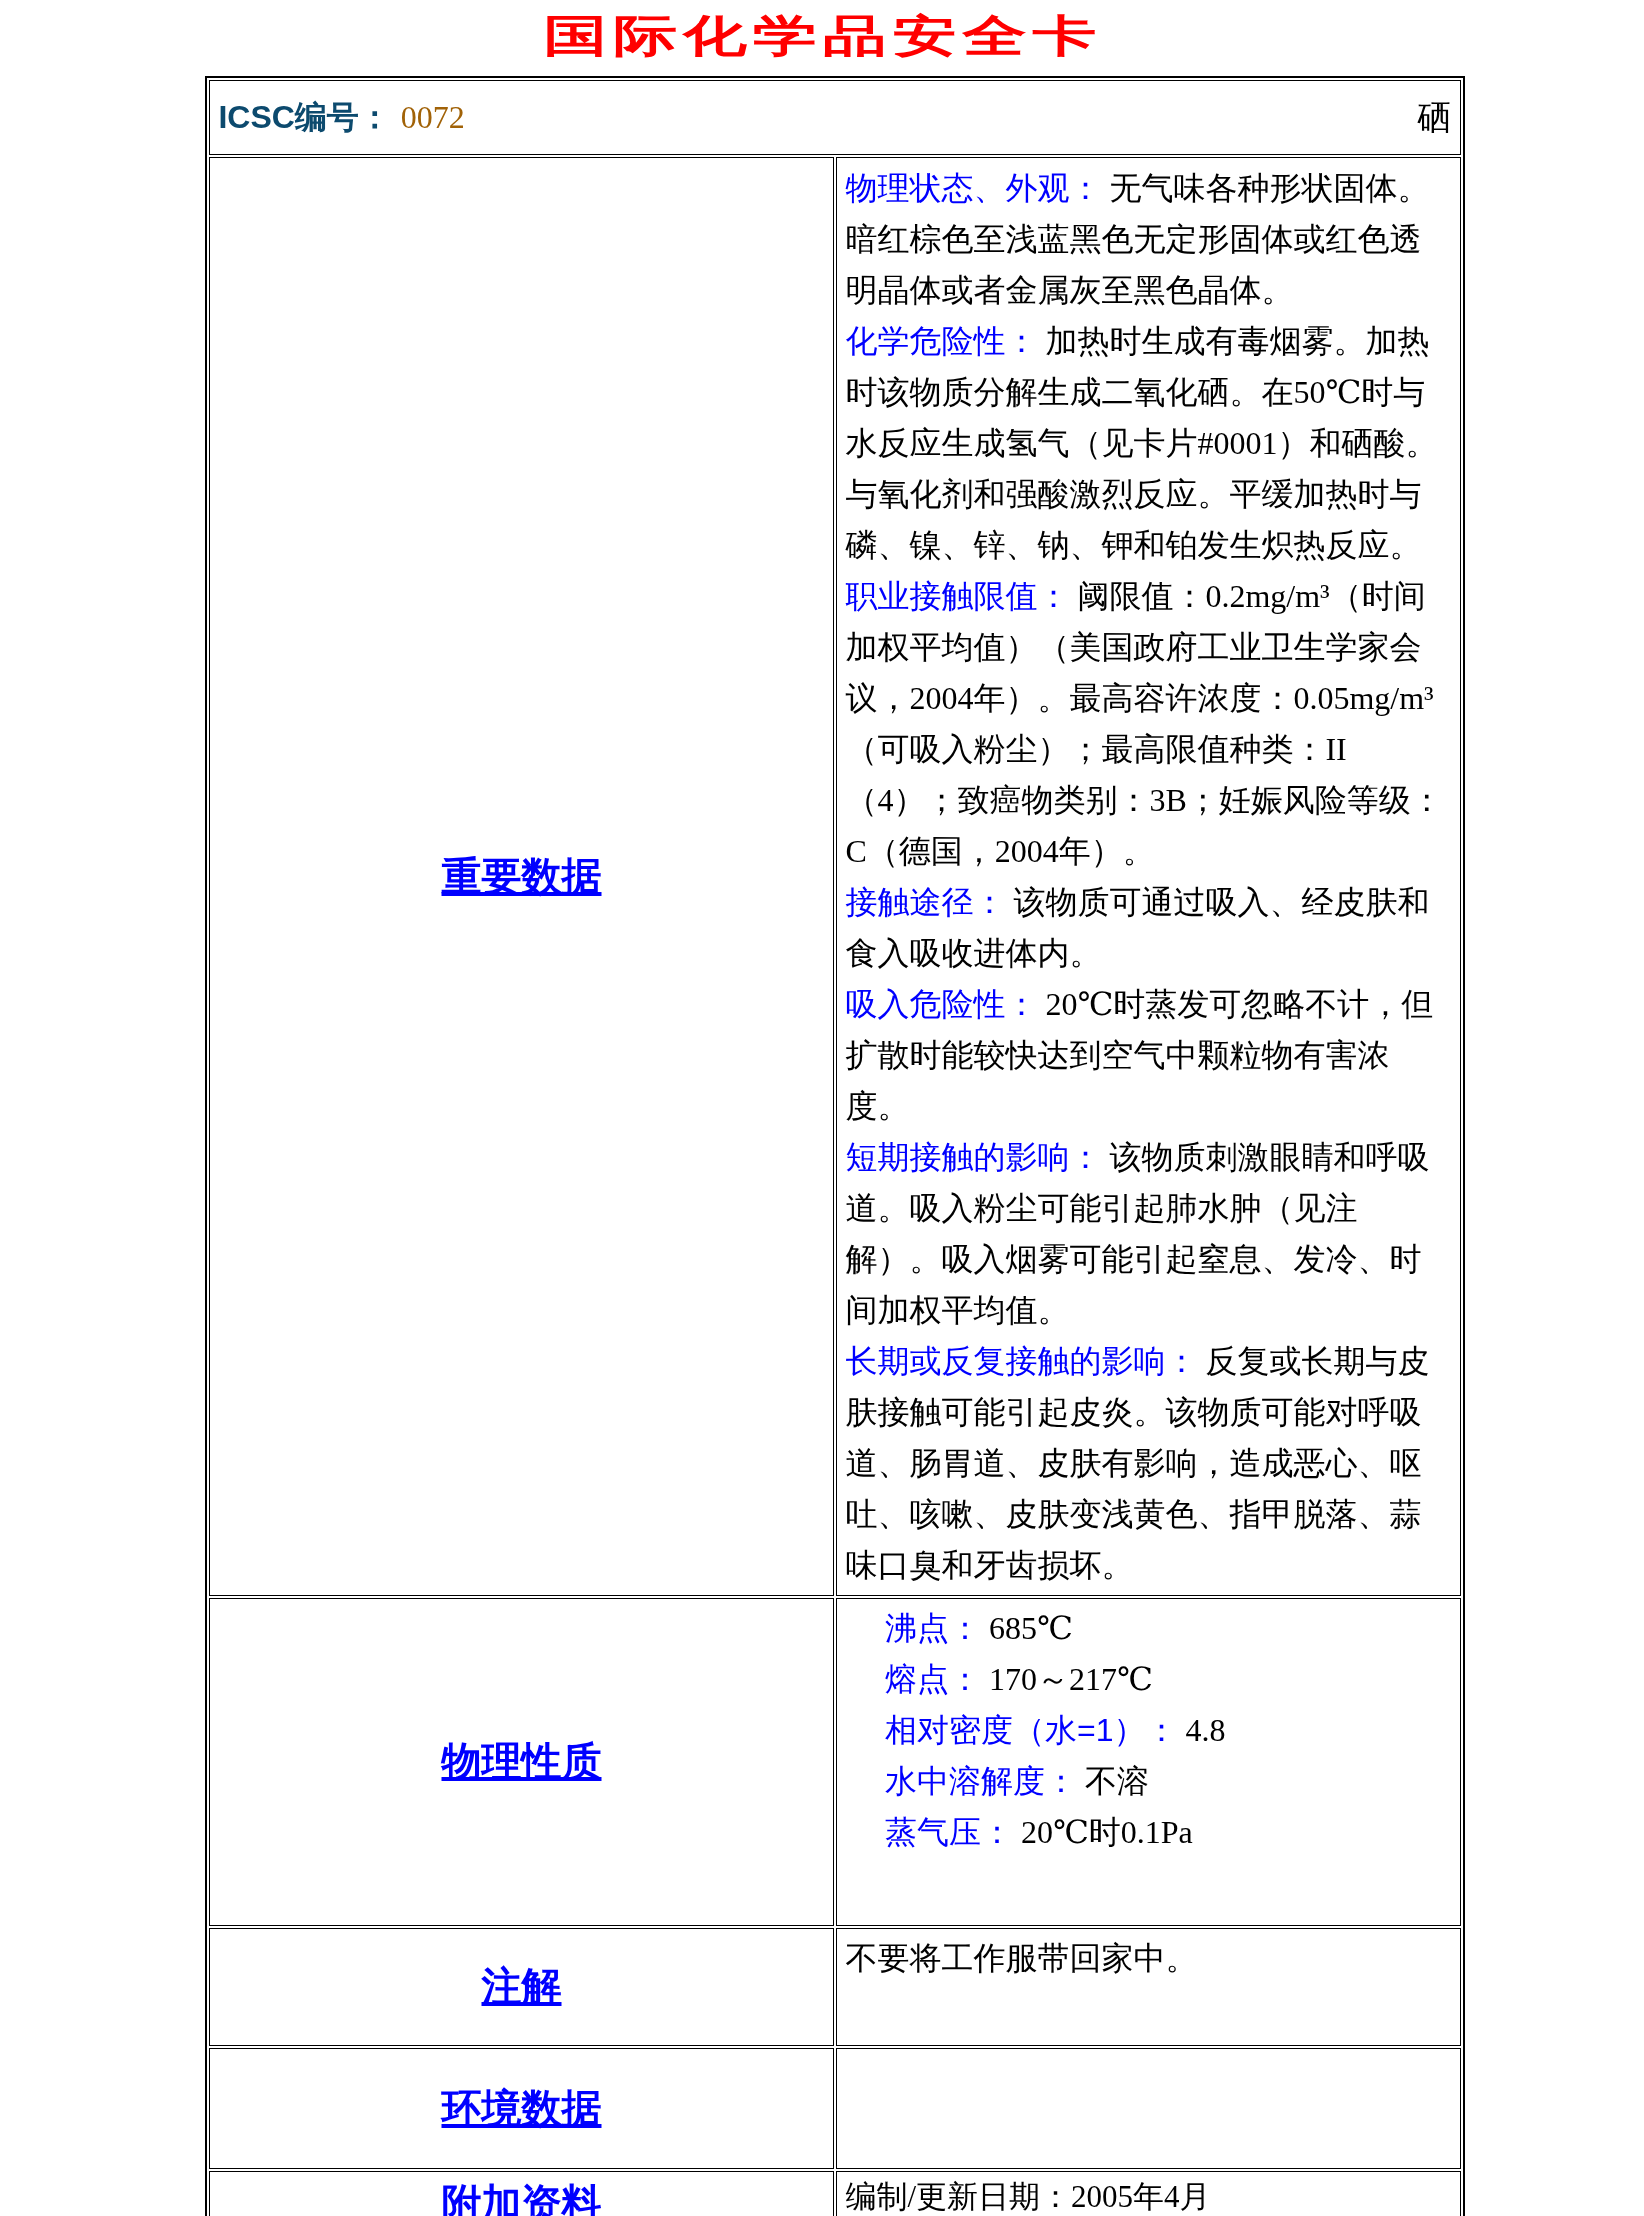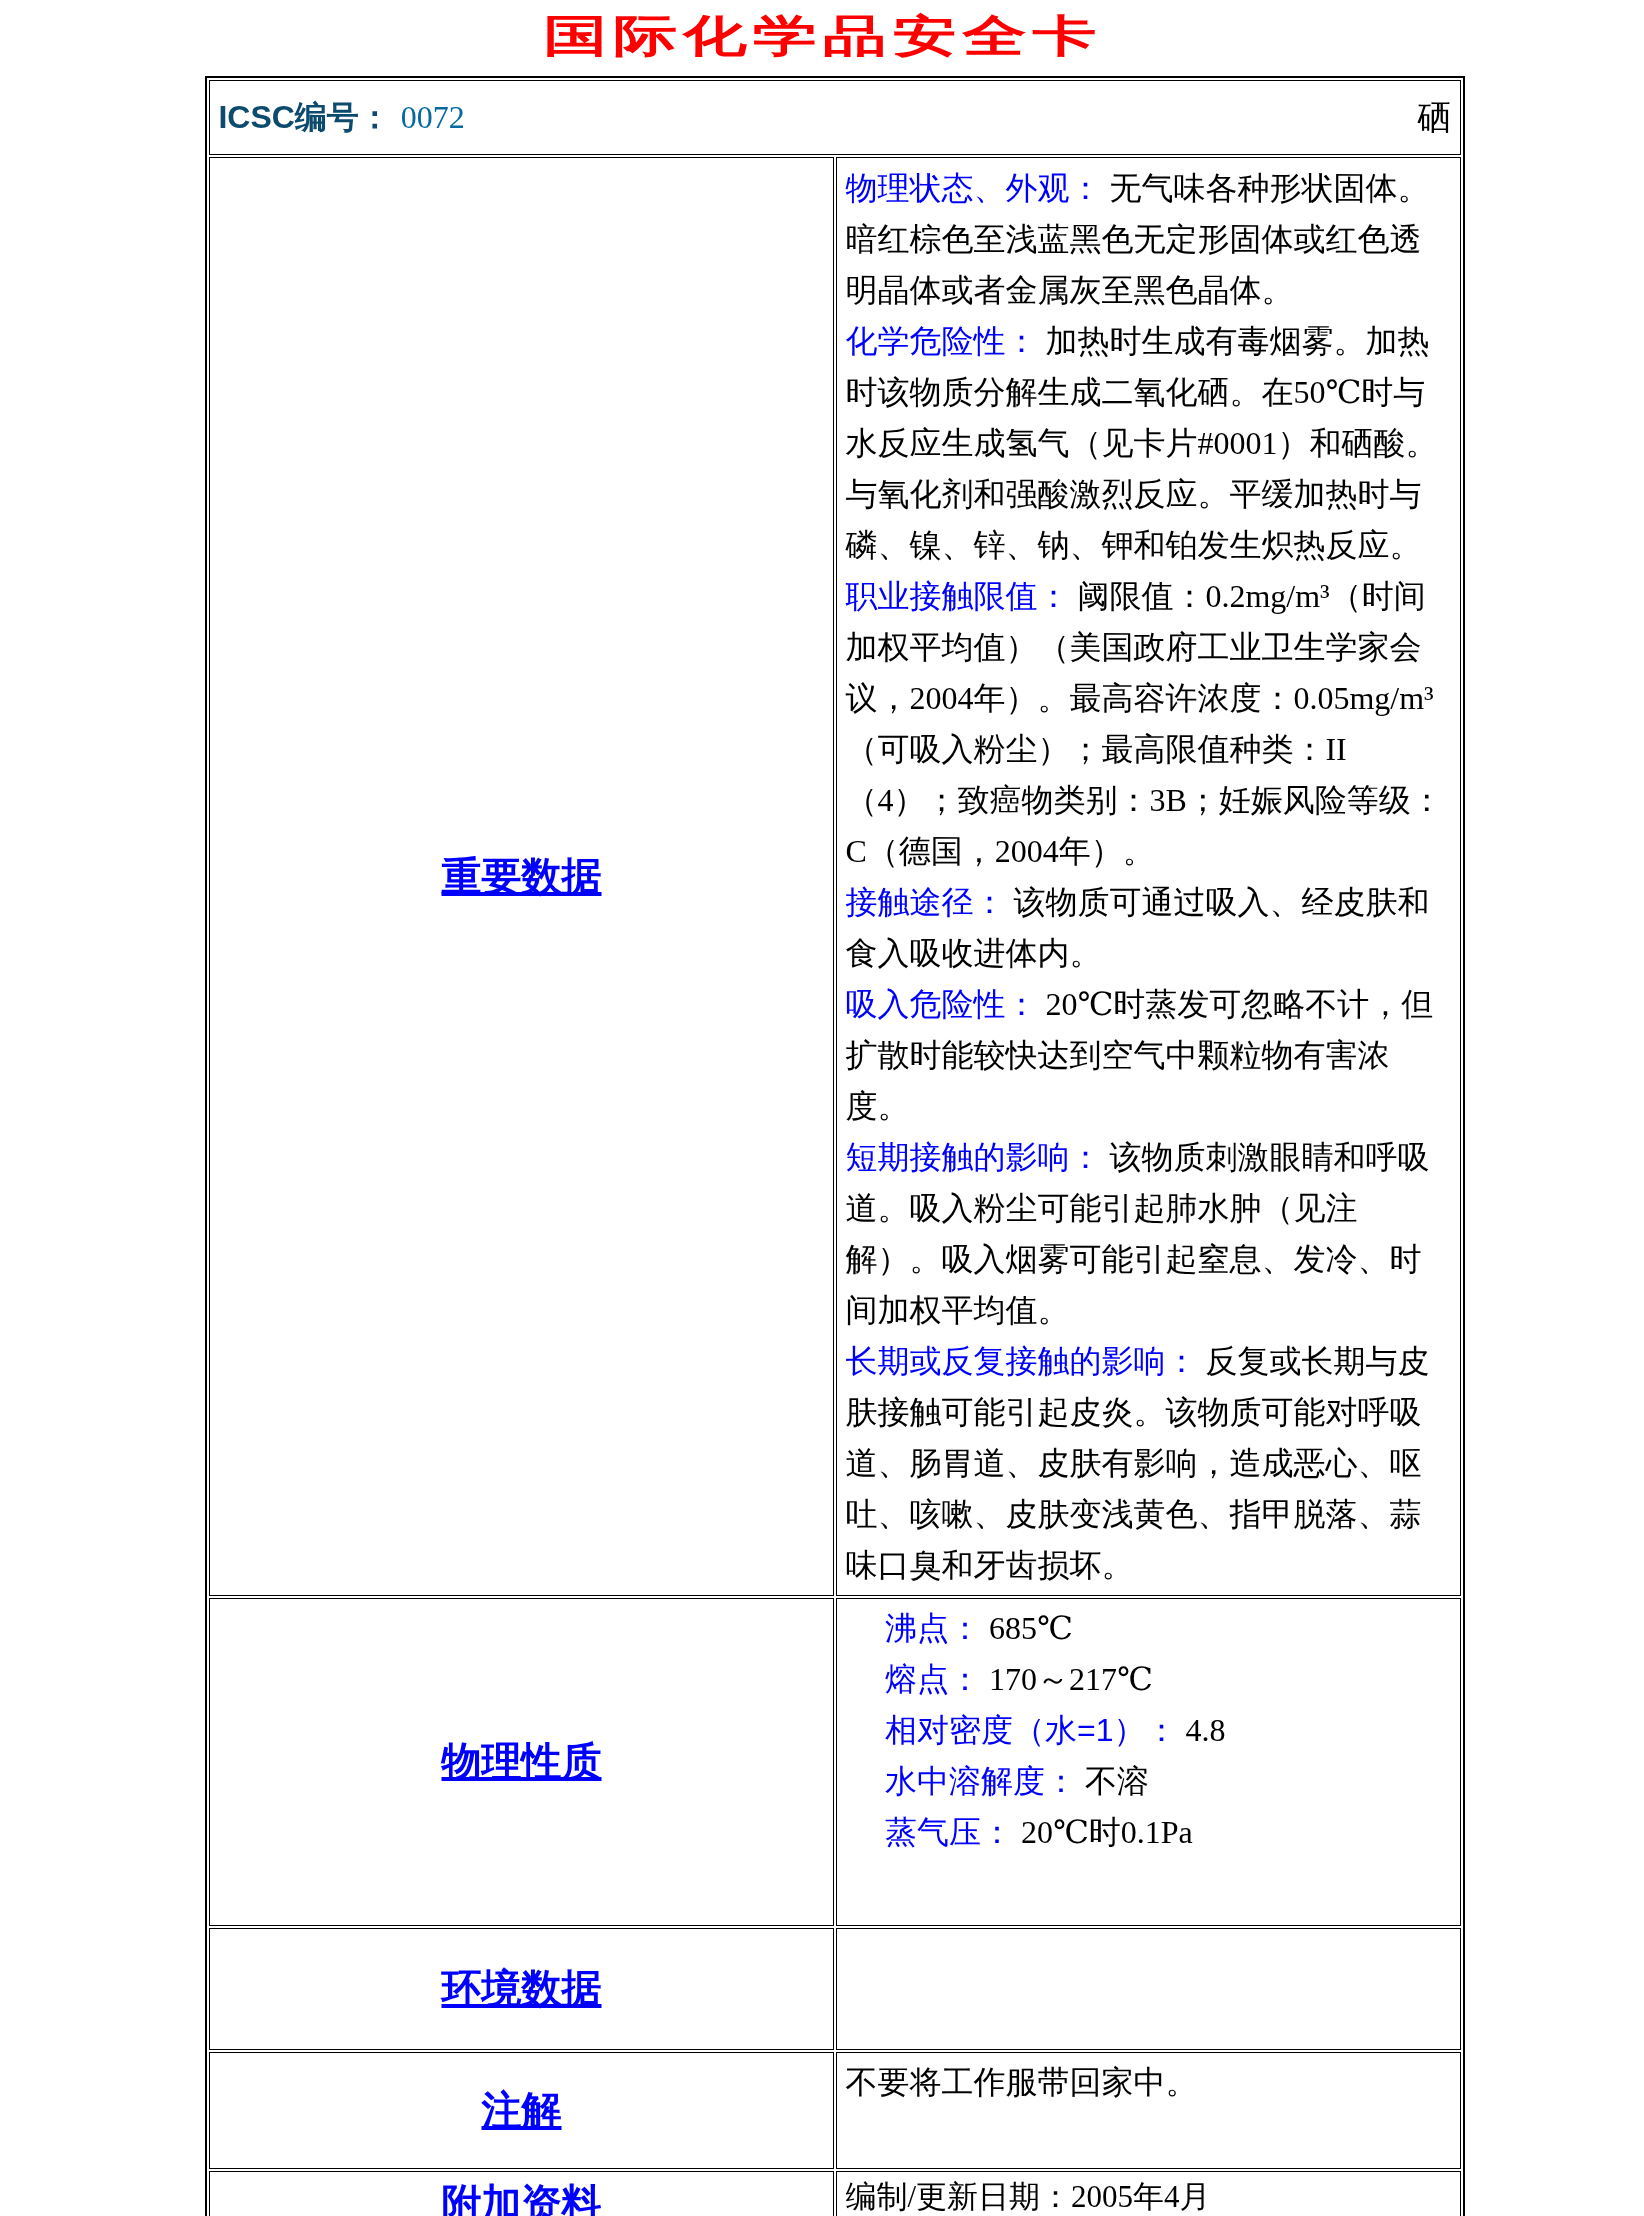--- a/index.html
+++ b/index.html
@@ -28,21 +28,21 @@
   }
   td.lab span{font-size:40px;text-decoration:underline;}
   .seg{margin:0;font-size:32px;line-height:51px;word-break:break-word;}
   .seg .lbl{
     color:#0000ff;font-weight:normal;
     font-family:"Liberation Sans","DejaVu Sans",sans-serif;
   }
   .seg .txt{color:#000;}
   .hdr-row{display:flex;justify-content:space-between;align-items:center;font-size:32px;line-height:55px;}
   .hdr-left .lbl{color:#0c4a6e;font-weight:bold;font-family:"Liberation Sans","DejaVu Sans",sans-serif;}
-  .hdr-left .num{color:#0369a1;margin-left:9.8px;}
+  .hdr-left .num{color:#a16207;margin-left:9.8px;}
   .chem-name{color:#000;font-size:34px;}
 </style>
 </head>
 <body>
 
 <div class="title-wrap">
   <span class="page-title">国际化学品安全卡</span>
 </div>
 
 <table class="card">
@@ -82,33 +82,33 @@
       <p class="seg"><span class="lbl">沸点：</span> <span class="txt">685℃</span></p>
       <p class="seg"><span class="lbl">熔点：</span> <span class="txt">170～217℃</span></p>
       <p class="seg"><span class="lbl">相对密度（水=1）：</span> <span class="txt">4.8</span></p>
       <p class="seg"><span class="lbl">水中溶解度：</span> <span class="txt">不溶</span></p>
       <p class="seg"><span class="lbl">蒸气压：</span> <span class="txt">20℃时0.1Pa</span></p>
     </td>
   </tr>
 
   <tr>
     <td class="lab">
-      <span class="blulab">环境数据</span>
+      <span class="blulab">注解</span>
     </td>
-    <td style="height:111px;">
-      <p class="seg"><span class="txt"></span></p>
+    <td style="height:107px;">
+      <p class="seg"><span class="txt">不要将工作服带回家中。</span></p>
     </td>
   </tr>
 
   <tr>
     <td class="lab">
-      <span class="blulab">注解</span>
+      <span class="blulab">环境数据</span>
     </td>
-    <td style="height:107px;">
-      <p class="seg"><span class="txt">不要将工作服带回家中。</span></p>
+    <td style="height:111px;">
+      <p class="seg"><span class="txt"></span></p>
     </td>
   </tr>
 
   <tr>
     <td class="lab">
       <span class="blulab">附加资料</span>
     </td>
     <td style="height:39px;">
       <p class="seg" style="line-height:41px;font-size:31px;"><span class="txt">编制/更新日期：2005年4月</span></p>
     </td>

